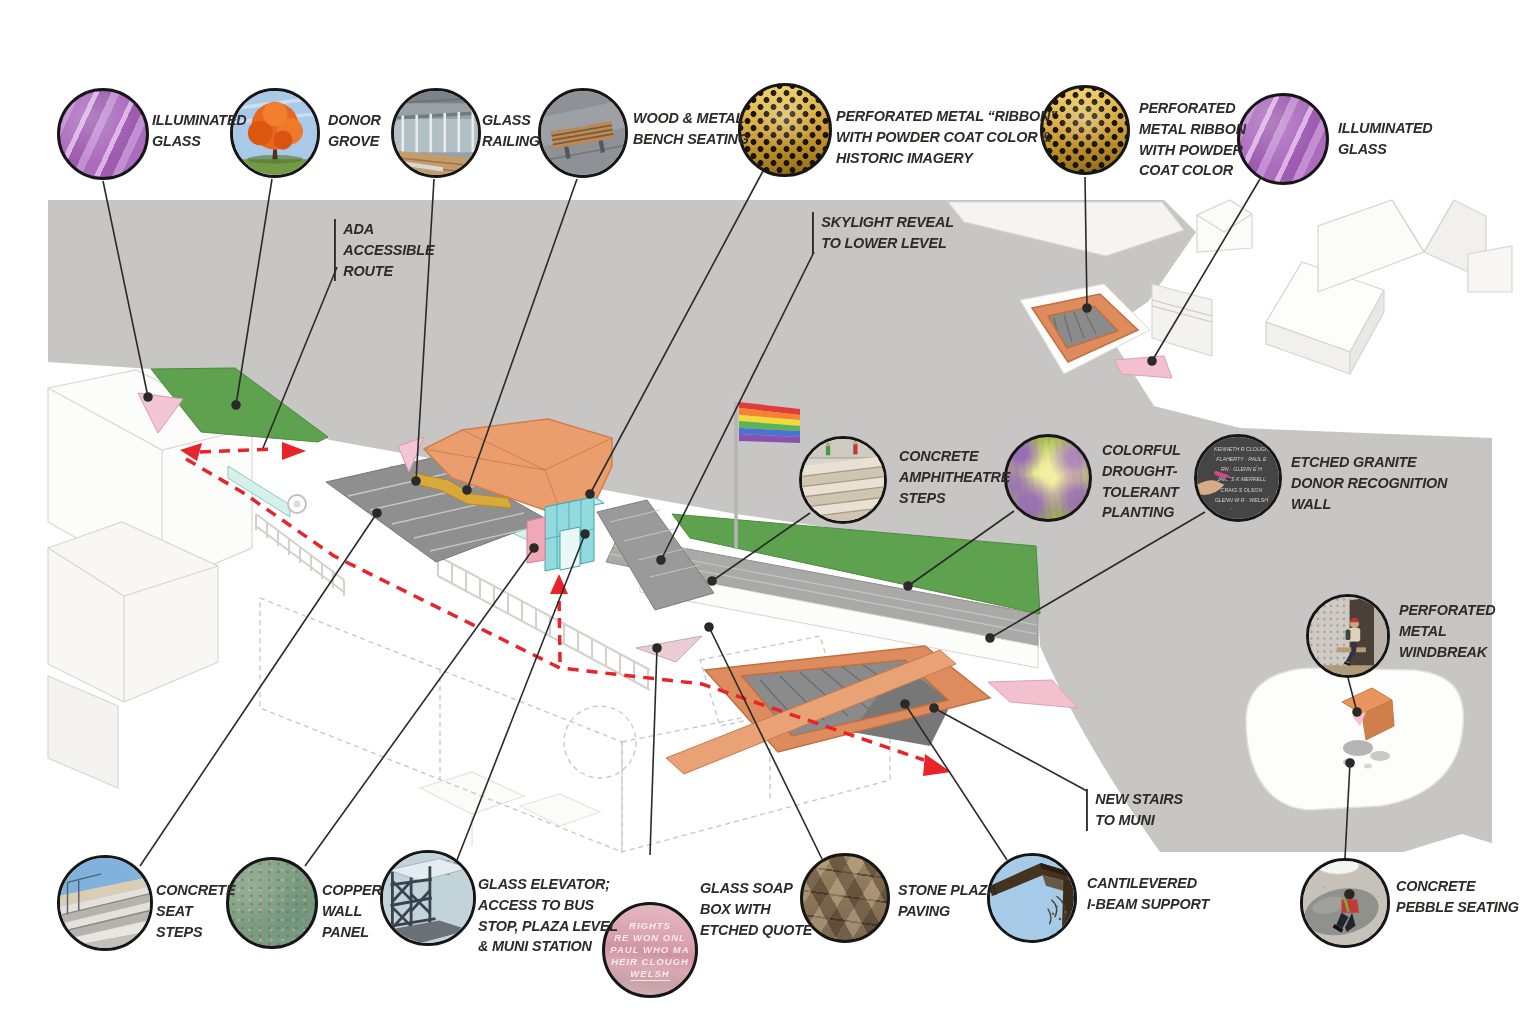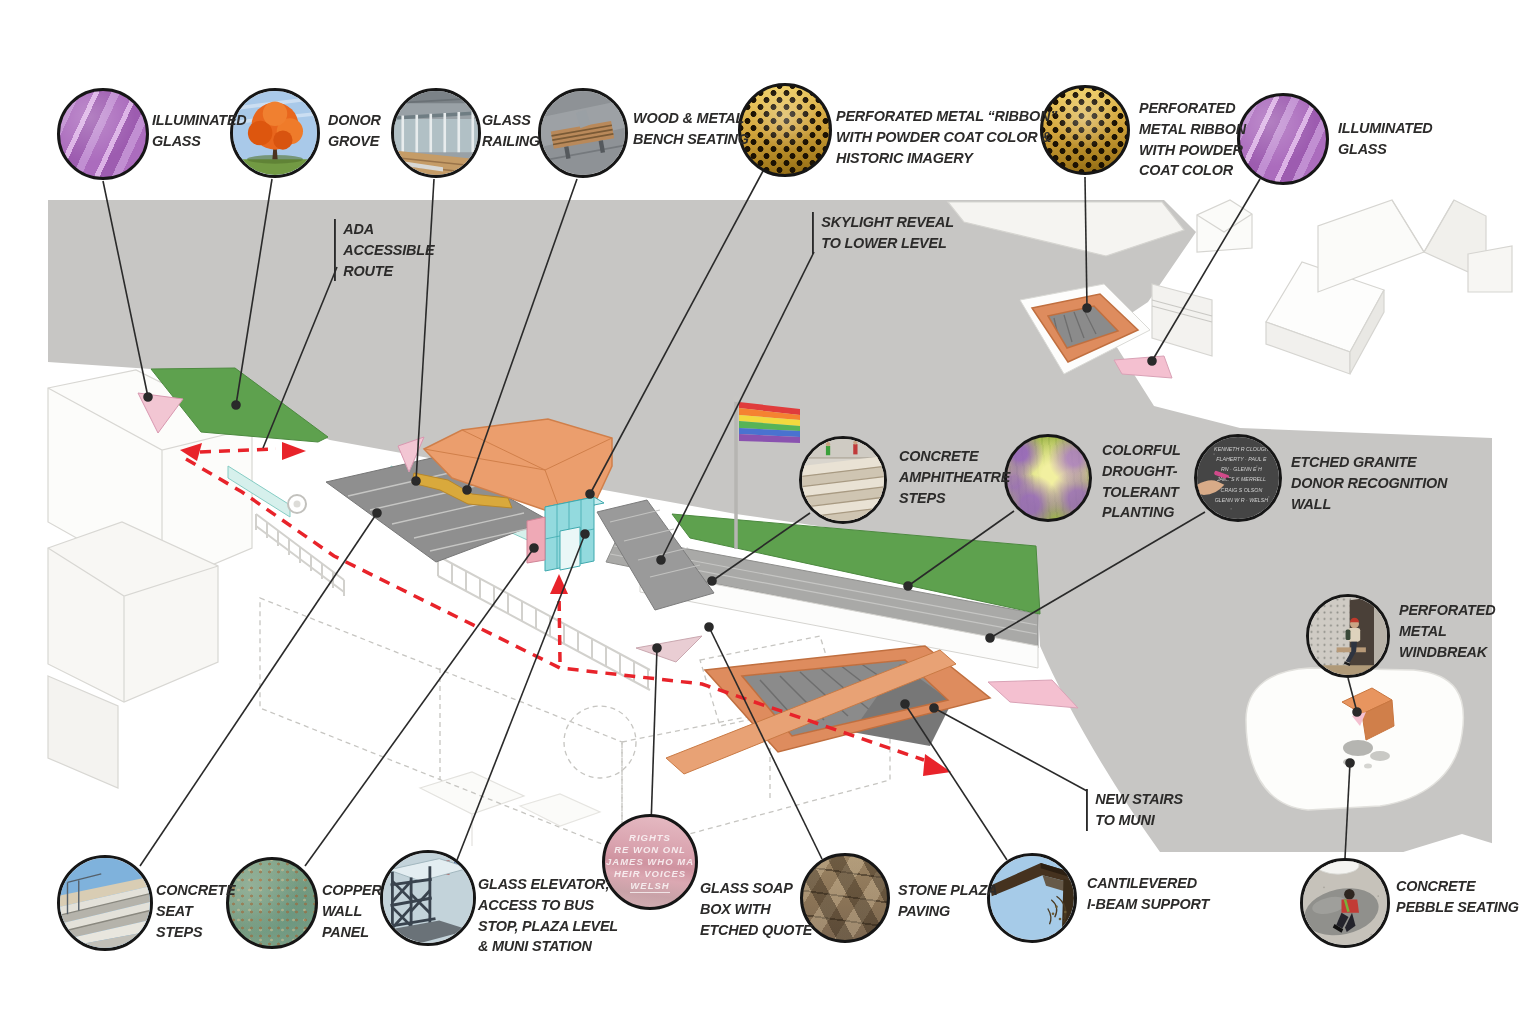--- a/index.html
+++ b/index.html
@@ -376,26 +376,26 @@
       <path d="M6,18 L60,6 L92,16 L40,30 Z" fill="#e3edf1" stroke="#9fb4bc"></path>
       <g stroke="#39434e" stroke-width="3" fill="none">
         <path d="M10,20 V82 M30,26 V88 M50,14 V80"></path>
         <path d="M10,30 L30,50 M30,30 L10,52 M30,44 L50,64 M50,40 L30,62 M10,58 L30,78 M30,58 L10,80"></path>
         <path d="M8,78 L56,70 M8,56 L52,48 M8,34 L52,28"></path>
       </g>
       <path d="M4,82 L60,72 L92,82 L40,96 Z" fill="#6a7278"></path>
     </svg>
   </div>
 
-  <div class="co c-soapbox" style="left:602px;top:814px;width:96px;height:96px;">
+  <div class="co c-soapbox" style="left:602px;top:902px;width:96px;height:96px;">
     <div class="soap-lines">
       <span>RIGHTS</span>
       <span>RE WON ONL</span>
-      <span>JAMES WHO MA</span>
-      <span>HEIR VOICES</span>
+      <span>PAUL WHO MA</span>
+      <span>HEIR CLOUGH</span>
       <span class="u">WELSH</span>
     </div>
   </div>
 
   <div class="co c-paving" style="left:800px;top:853px;width:90px;height:90px;"></div>
 
   <div class="co" style="left:987px;top:853px;width:90px;height:90px;">
     <svg viewBox="0 0 96 96" preserveAspectRatio="none">
       <rect width="96" height="96" fill="#a6cbe8"></rect>
       <path d="M0,34 L58,8 L98,20 L98,32 L60,22 L2,46 Z" fill="#45321f"></path>

